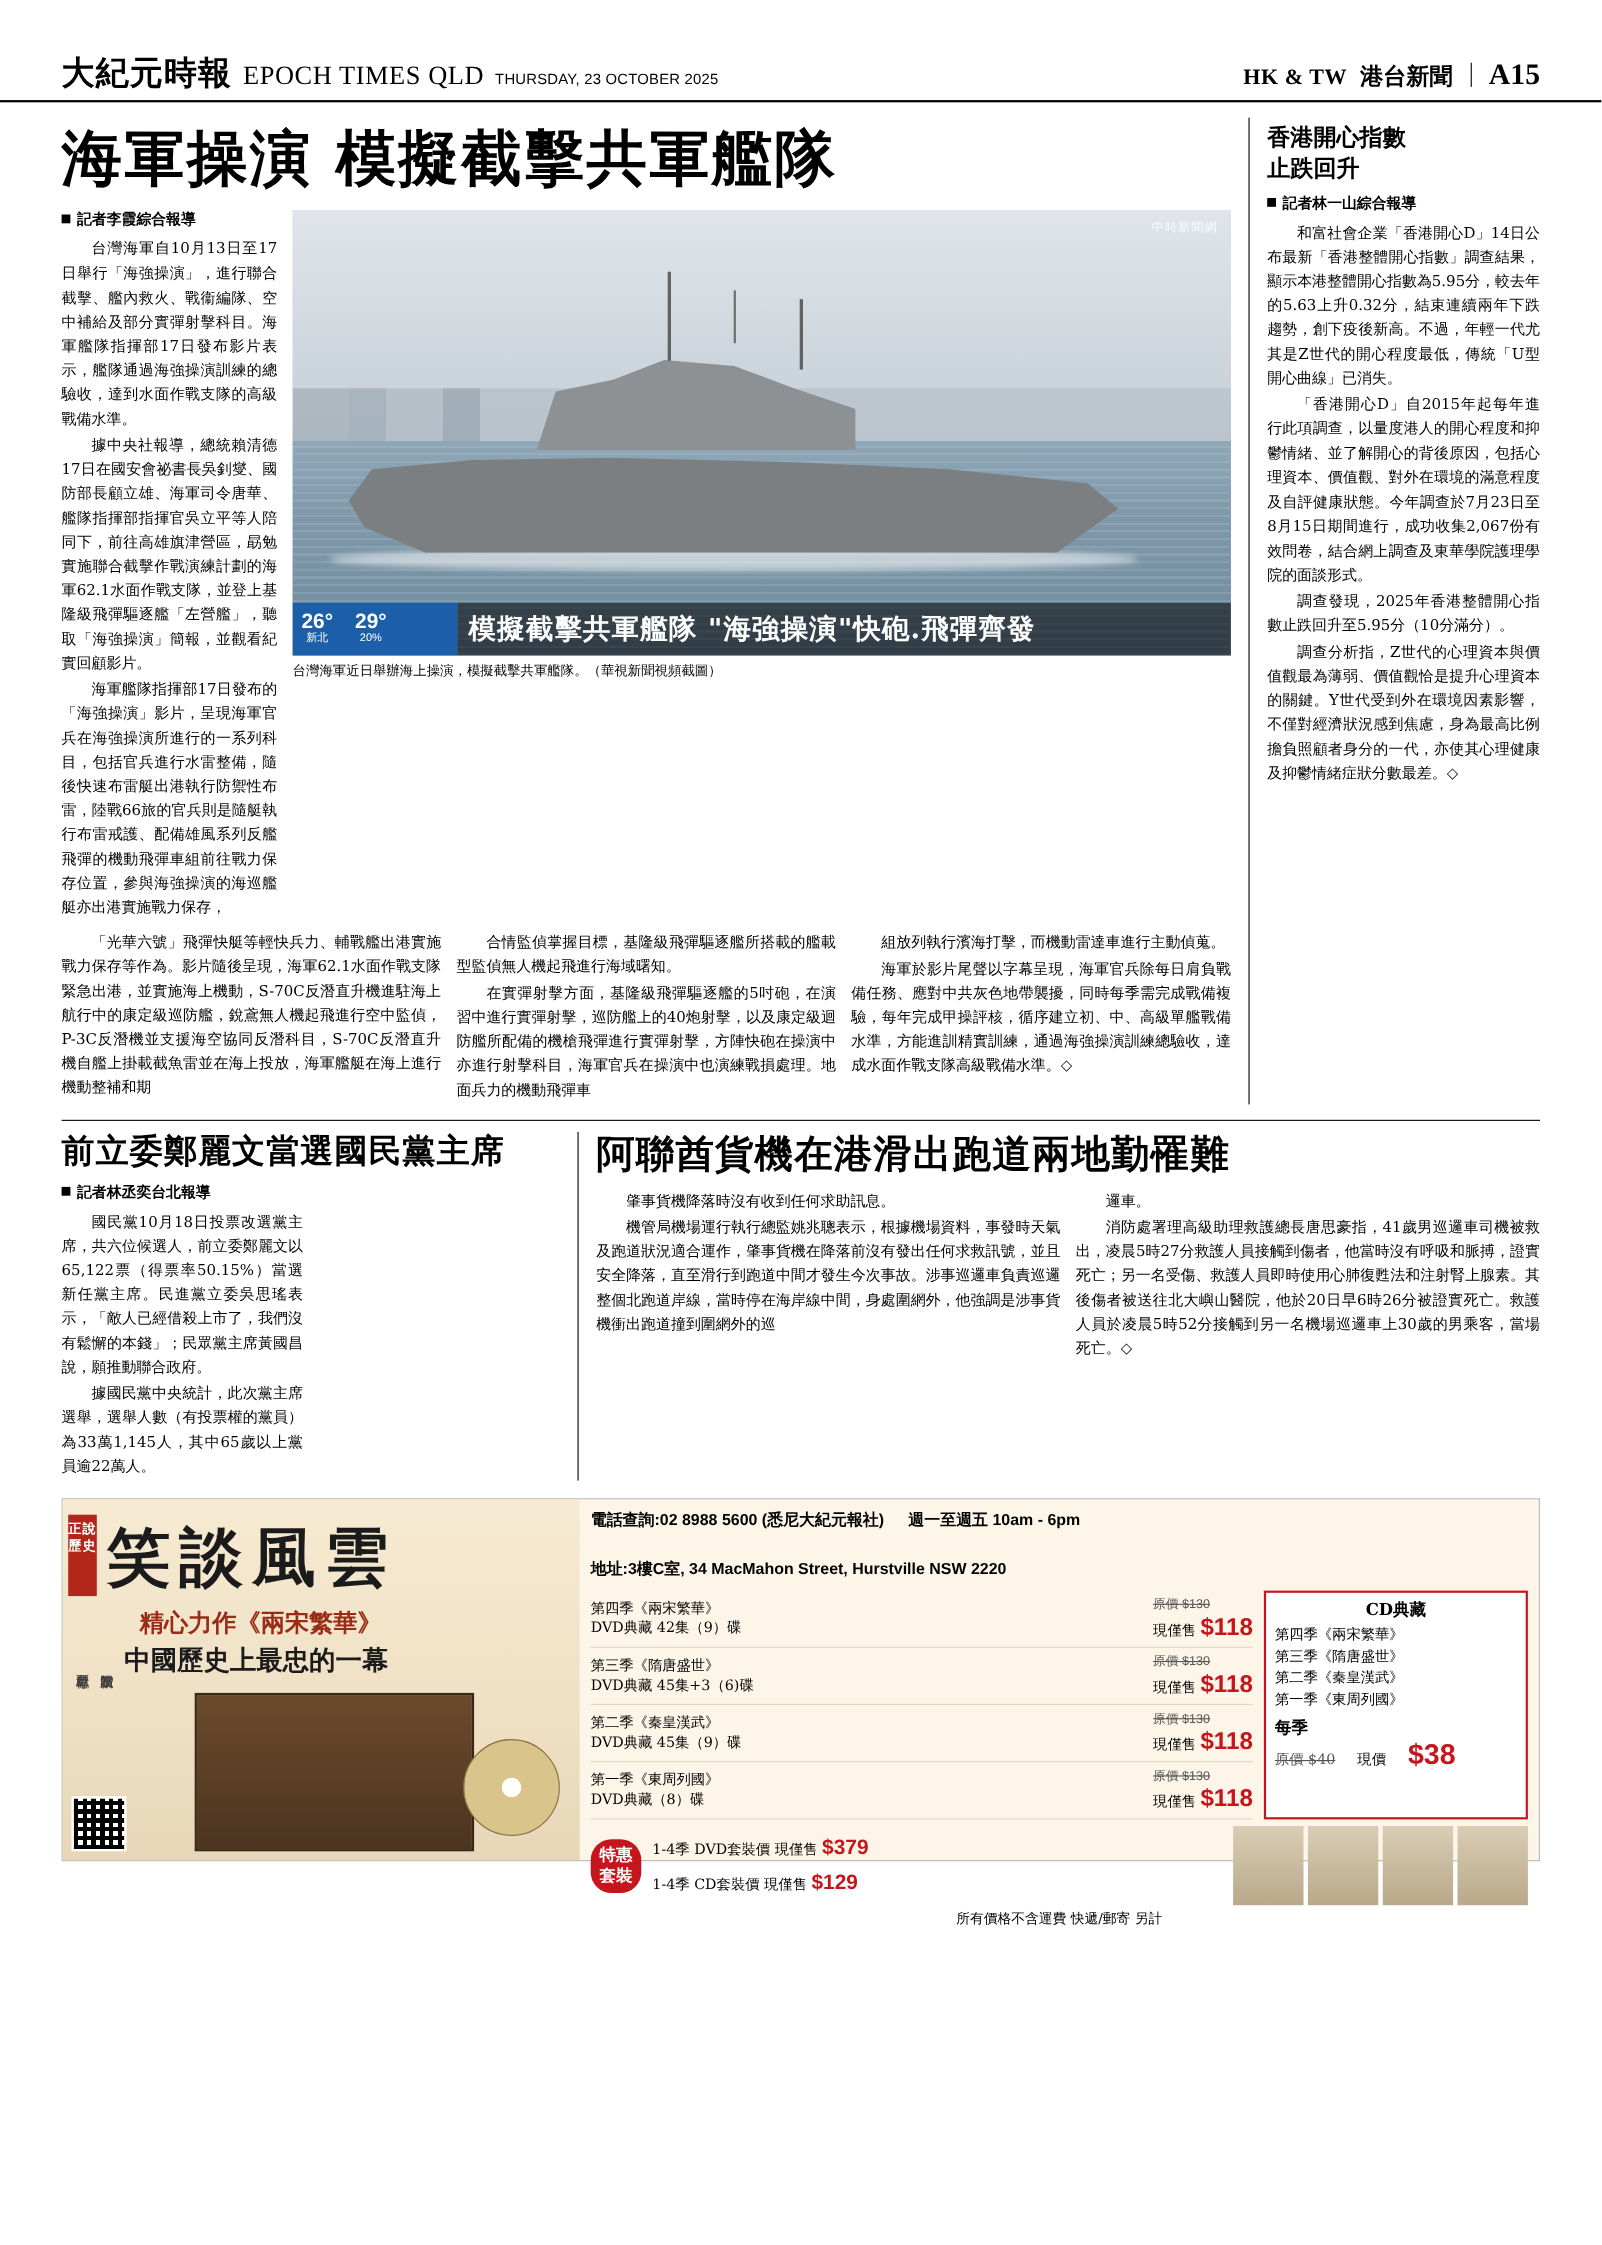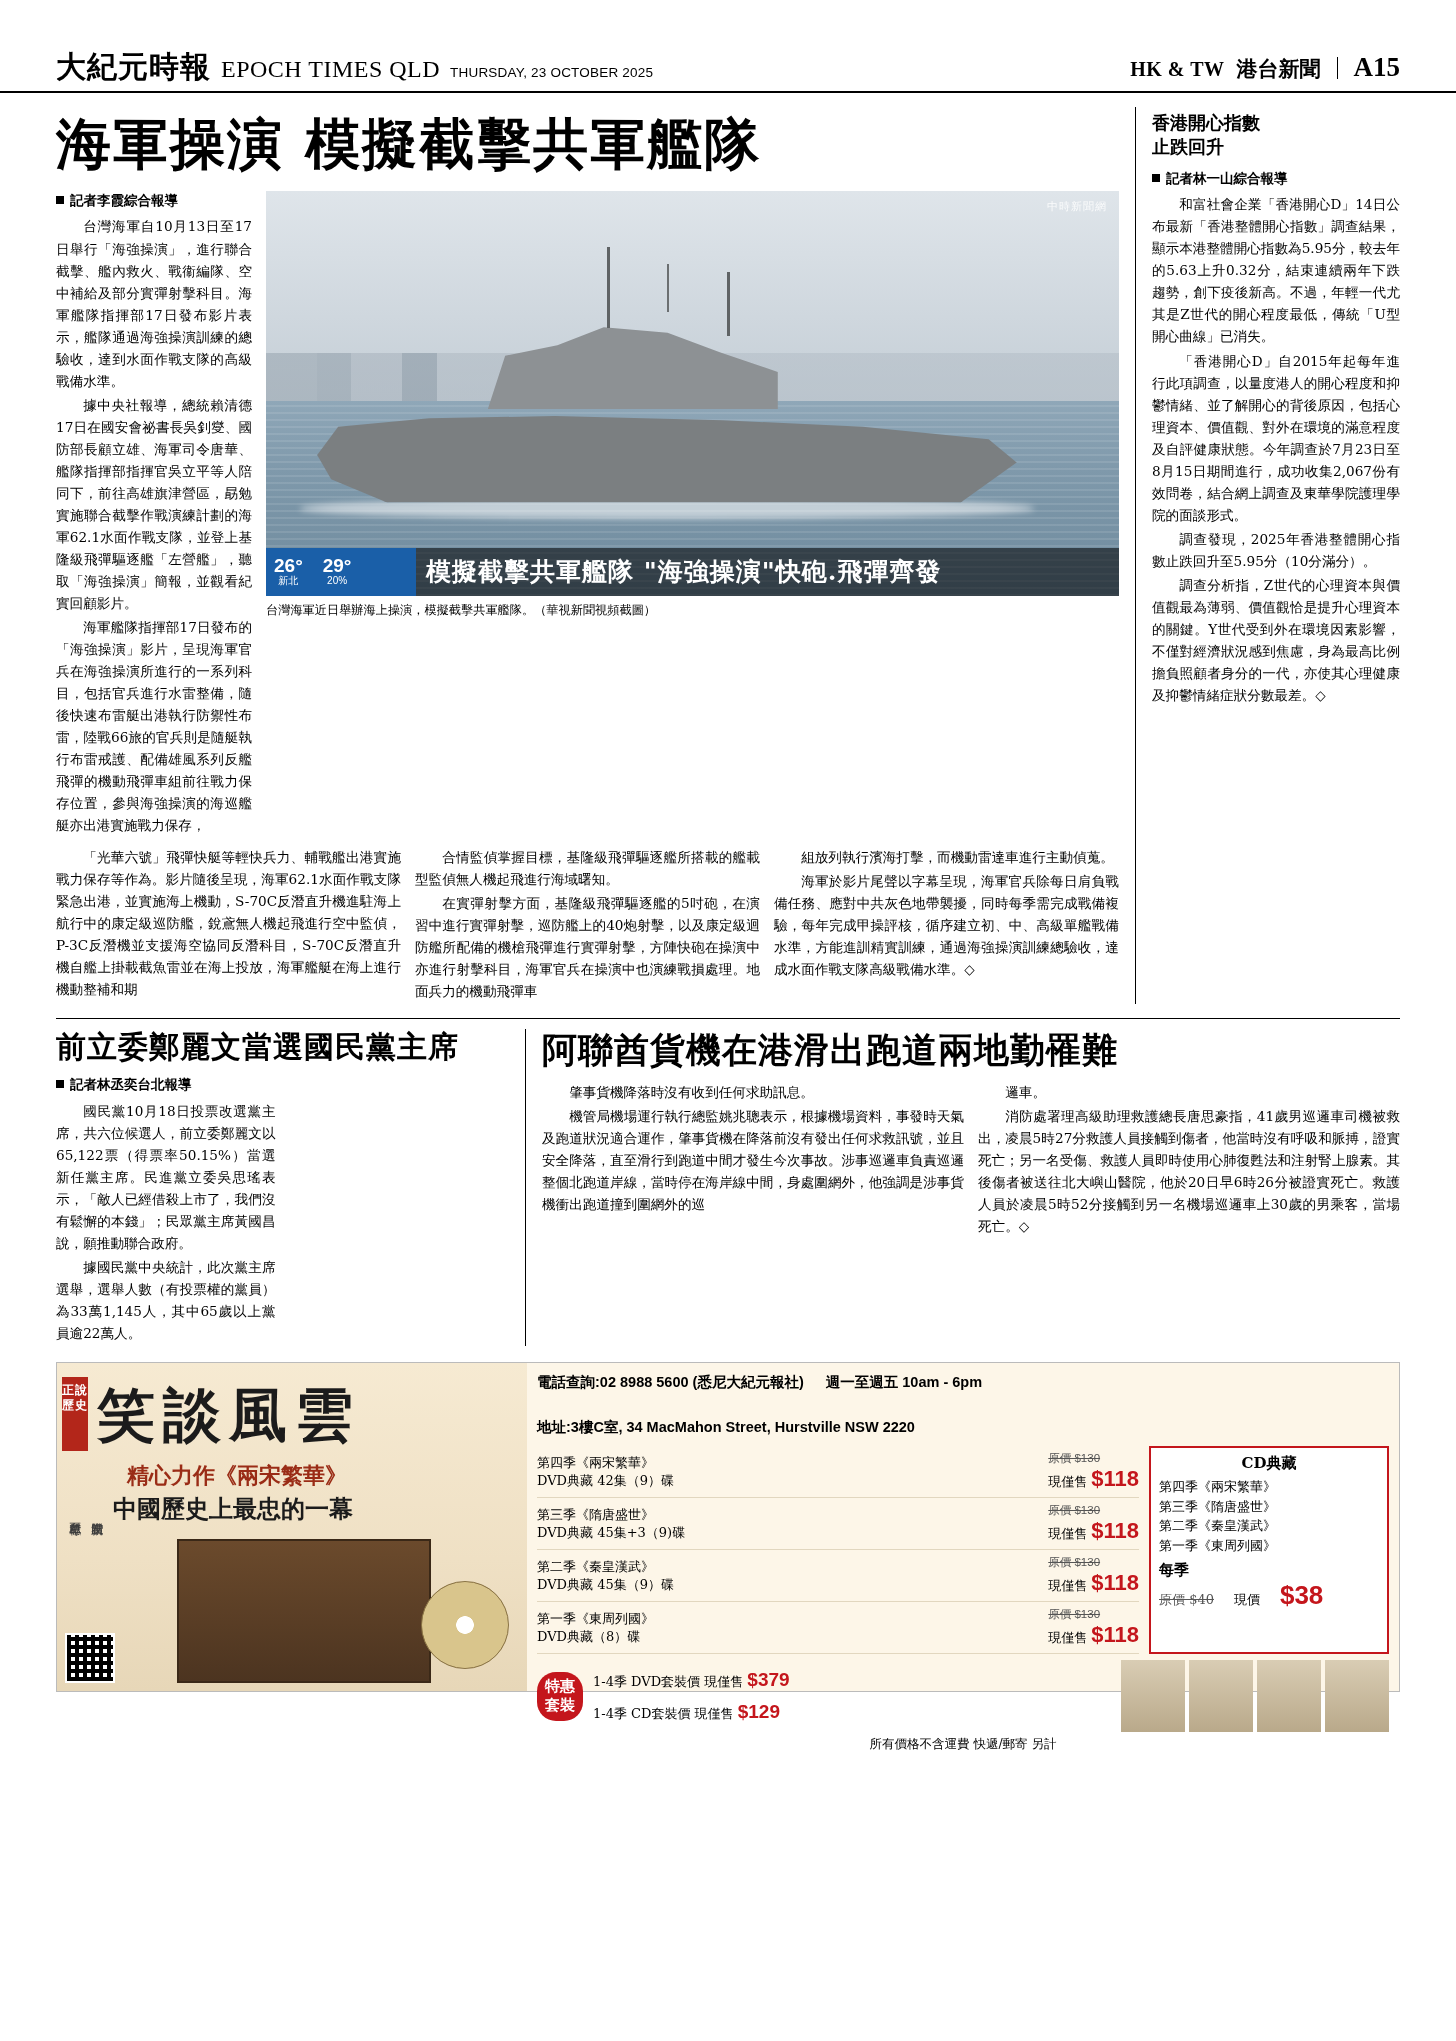--- a/index.html
+++ b/index.html
@@ -95,21 +95,21 @@
   }
   .headline-main{
     font-size:55px;
     font-weight:bold;
     letter-spacing:2px;
     line-height:1.12;
     margin:6px 0 16px 0;
     font-family:"DejaVu Serif", serif;
   }
   .side-headline{
-    font-size:18px;
+    font-size:21px;
     font-weight:bold;
     line-height:1.32;
     margin:4px 0 10px 0;
   }
   .byline{
     font-size:13.5px;
     font-weight:bold;
     margin:0 0 6px 0;
     line-height:1.4;
   }
@@ -615,21 +615,21 @@
               </div>
               <div>
                 <div class="pl-old">原價 $130</div>
                 <div class="pl-now"><span>現僅售</span><span class="pl-amt">$118</span></div>
               </div>
             </div>
 
             <div class="price-row">
               <div class="pl-left">
                 <div>第三季《隋唐盛世》</div>
-                <div>DVD典藏 45集+3（9)碟</div>
+                <div>DVD典藏 45集+3（6)碟</div>
               </div>
               <div>
                 <div class="pl-old">原價 $130</div>
                 <div class="pl-now"><span>現僅售</span><span class="pl-amt">$118</span></div>
               </div>
             </div>
 
             <div class="price-row">
               <div class="pl-left">
                 <div>第二季《秦皇漢武》</div>

